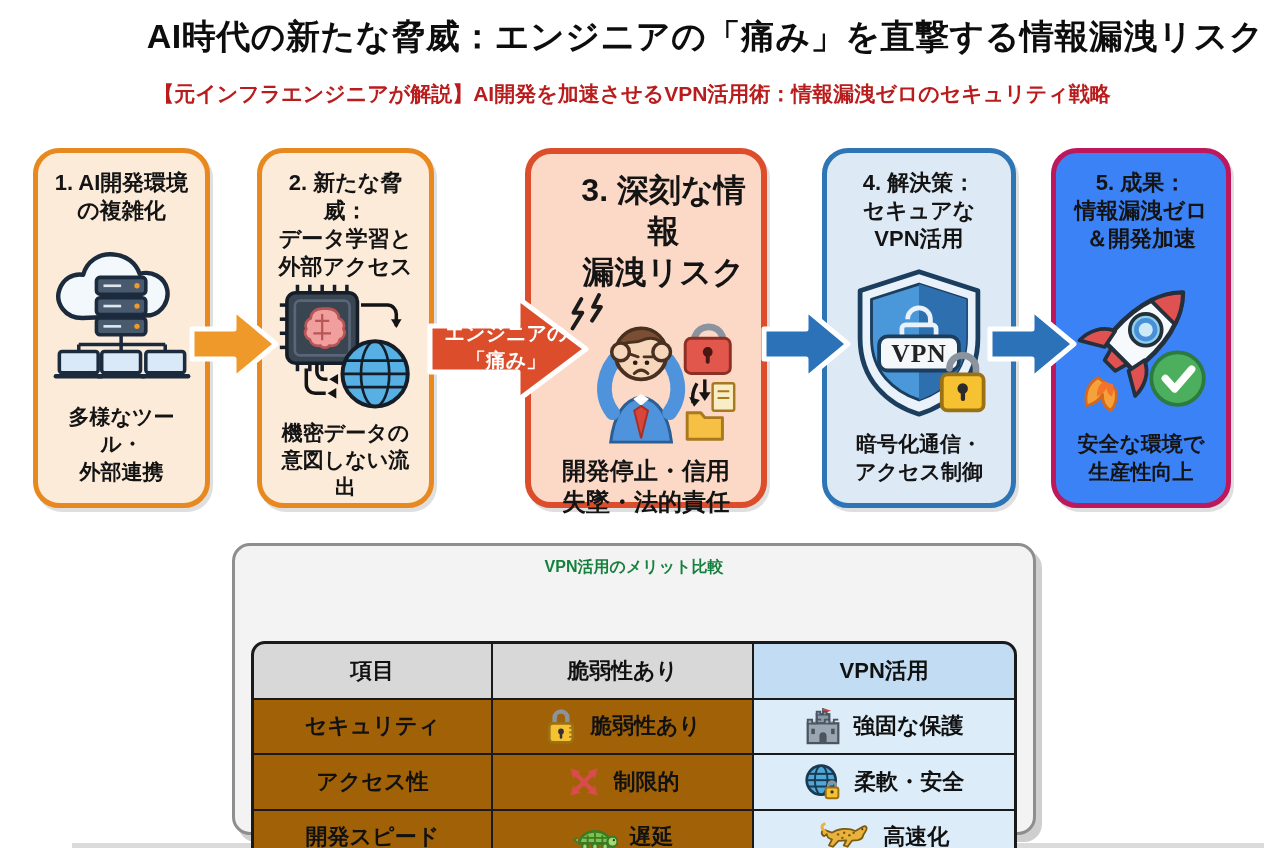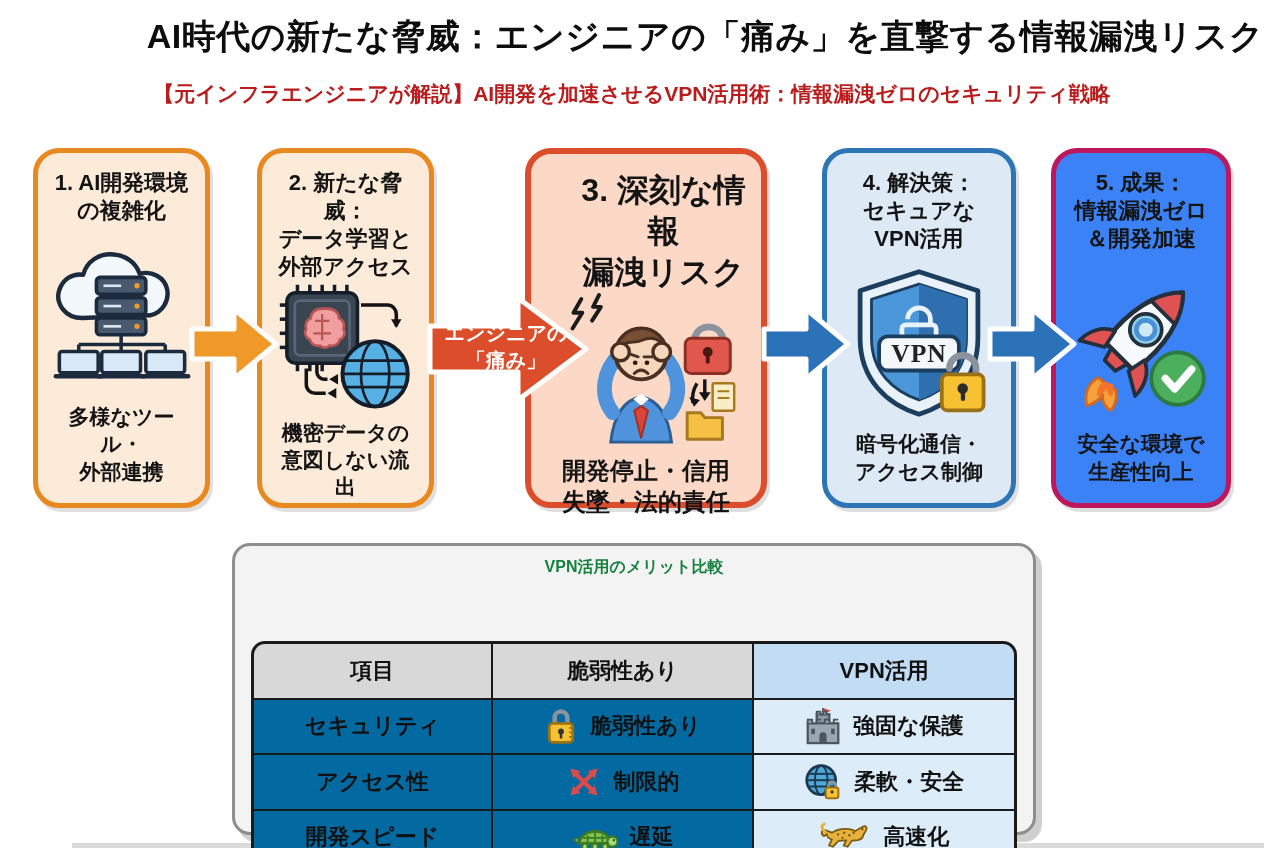--- a/index.html
+++ b/index.html
@@ -48,21 +48,21 @@
     box-shadow:6px 7px 0 #CFCFCF;z-index:1;
   }
   .cmp-title{text-align:center;font-size:16px;font-weight:900;margin-top:11px;color:#15803d;}
   .cmp-table{
     position:absolute;left:16px;top:49px;width:766px;height:226px;box-sizing:border-box;
     border:3px solid #1A1A1A;border-radius:14px;overflow:hidden;background:#1A1A1A;
     display:grid;grid-template-columns:238fr 261fr 261fr;grid-template-rows:repeat(4,1fr);gap:2px;margin-top:46px;
   }
   .cell{
     display:flex;align-items:center;justify-content:center;gap:12px;
-    font-weight:900;font-size:22px;color:#111;background:#0369a1;
+    font-weight:900;font-size:22px;color:#111;background:#a16207;
   }
   .cell.hdr{background:#D8D8D8;}
   .cell.hdr.vpn{background:#C2DDF3;}
   .cell.vpn{background:#DCEDF9;}
   .cicon{display:flex;align-items:center;justify-content:center;}
   .bottom-strip{position:absolute;left:72px;right:0;bottom:0;height:5px;background:#DBDBDB;z-index:0;}
 </style>
 </head>
 <body>
 

